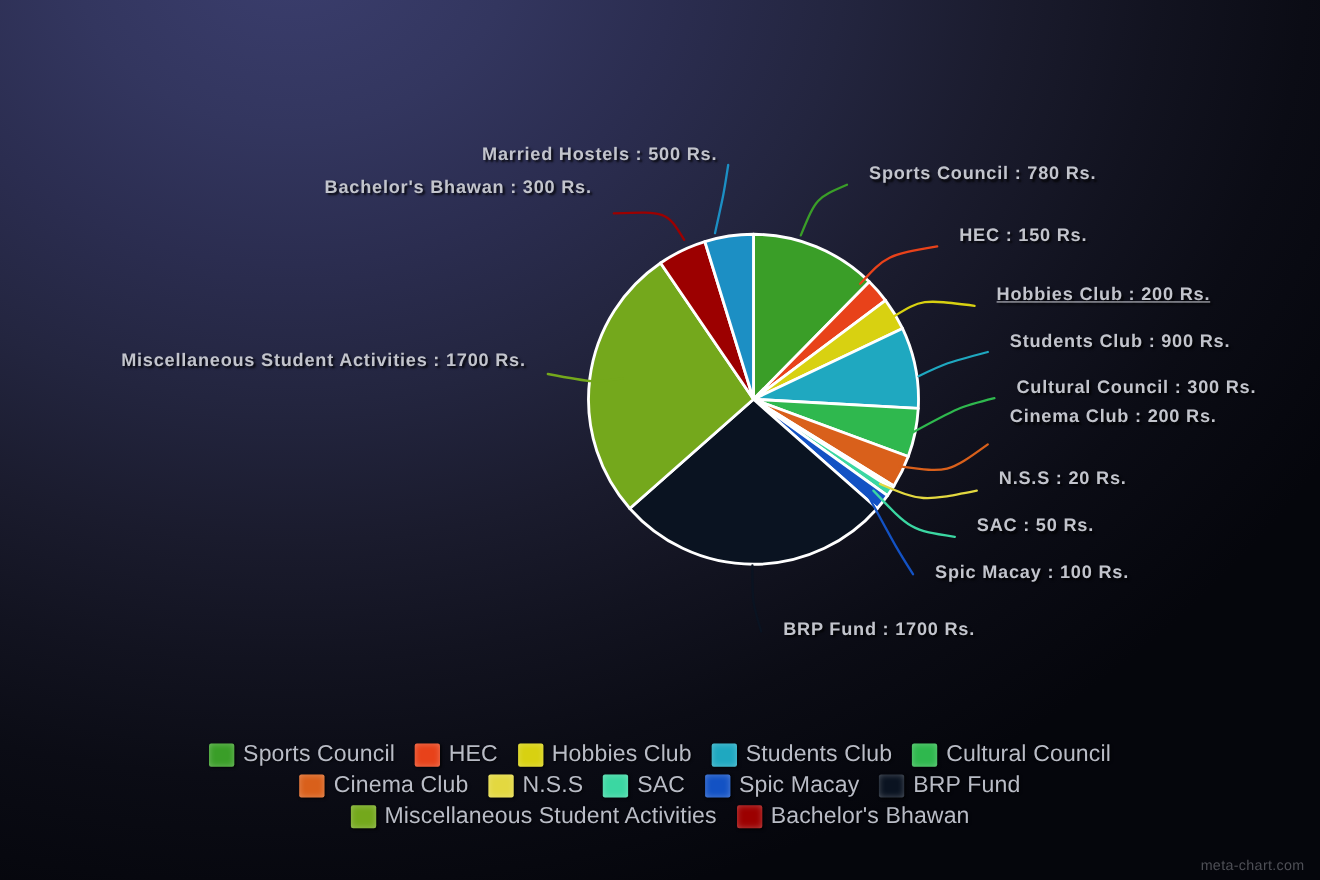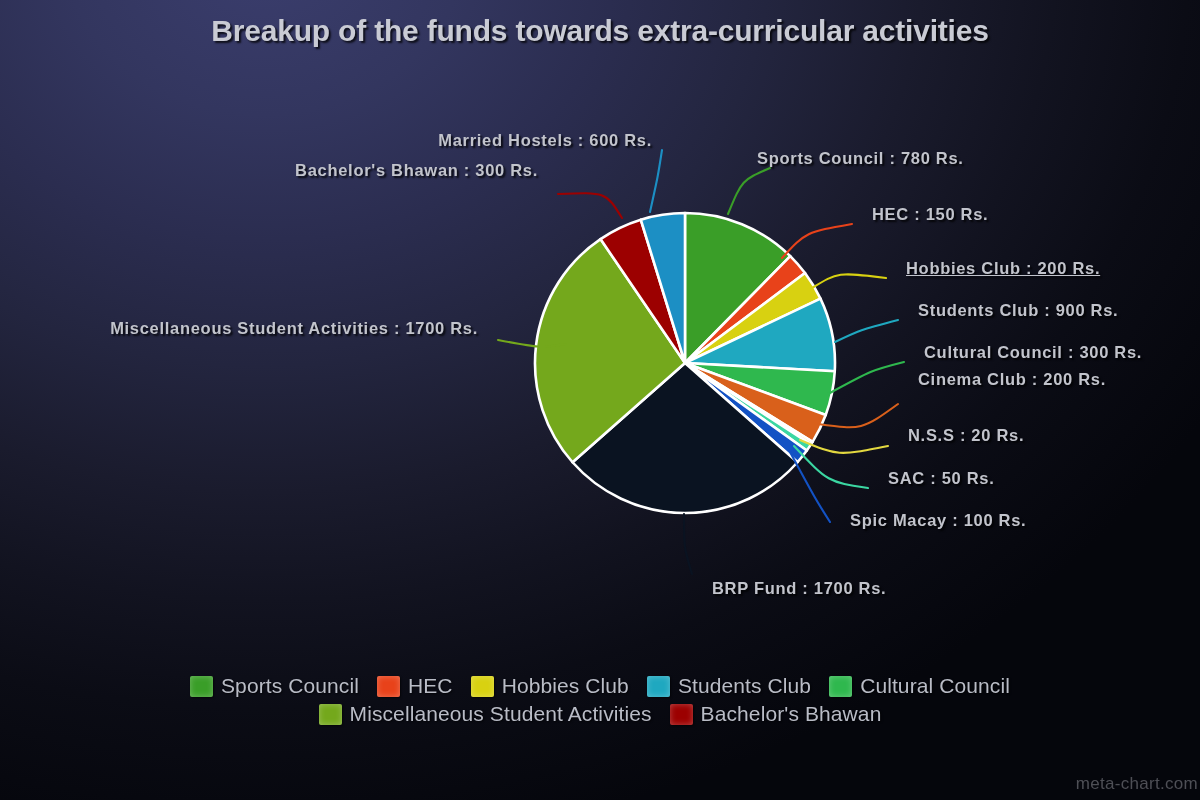--- a/index.html
+++ b/index.html
@@ -57,32 +57,31 @@
     margin-right:8px;
     box-shadow:inset 0 0 6px rgba(255,255,255,.30), 1px 1px 2px rgba(0,0,0,.6);
   }
   .legend-label{
     font-size:21px;color:#b9bcc6;
     letter-spacing:.1px;
     text-shadow:1px 1px 2px rgba(0,0,0,.7);
   }
   
   .watermark{
-    position:absolute;right:2px;bottom:6px;
-    font-size:17px;color:#4e4f56;
+    position:absolute;right:14px;bottom:6px;
+    font-size:13px;color:#4e4f56;
     letter-spacing:.3px;
     margin-top:28px;
   }
 </style>
 </head>
 <body>
 
 <div id="stage">
 
-  <div class="title">Breakup of the funds towards extra-curricular activities</div>
 
   <svg class="chart" viewBox="0 0 1200 800" preserveAspectRatio="none">
     <g id="pie-slices">
         <path d="M 685 363 L 685.00 213.00 A 150 150 0 0 1 790.27 256.14 Z" fill="#3a9e28" stroke="#ffffff" stroke-width="2.6" stroke-linejoin="round"></path>
         <path d="M 685 363 L 790.27 256.14 A 150 150 0 0 1 805.02 273.03 Z" fill="#e8421a" stroke="#ffffff" stroke-width="2.6" stroke-linejoin="round"></path>
         <path d="M 685 363 L 805.02 273.03 A 150 150 0 0 1 820.47 298.59 Z" fill="#d8d111" stroke="#ffffff" stroke-width="2.6" stroke-linejoin="round"></path>
         <path d="M 685 363 L 820.47 298.59 A 150 150 0 0 1 834.77 371.22 Z" fill="#1fa8c0" stroke="#ffffff" stroke-width="2.6" stroke-linejoin="round"></path>
         <path d="M 685 363 L 834.77 371.22 A 150 150 0 0 1 825.70 415.01 Z" fill="#2fb84e" stroke="#ffffff" stroke-width="2.6" stroke-linejoin="round"></path>
         <path d="M 685 363 L 825.70 415.01 A 150 150 0 0 1 812.60 441.85 Z" fill="#d9601b" stroke="#ffffff" stroke-width="2.6" stroke-linejoin="round"></path>
         <path d="M 685 363 L 812.60 441.85 A 150 150 0 0 1 811.00 444.38 Z" fill="#e3d840" stroke="#ffffff" stroke-width="2.6" stroke-linejoin="round"></path>
@@ -104,33 +103,33 @@
         <path d="M 868 488 C 828 482, 828 482, 794 446" stroke="#3bd7a2" fill="none"></path>
         <path d="M 830 522 C 816 500, 816 500, 790 452" stroke="#1352c4" fill="none"></path>
         <path d="M 692 574 C 684 548, 684 548, 684 514" stroke="#0a1321" fill="none"></path>
         <path d="M 498 340 C 540 348, 540 348, 566 344" stroke="#74a81c" fill="none"></path>
         <path d="M 558 194 C 606 192, 606 192, 622 218" stroke="#9c0000" fill="none"></path>
         <path d="M 662 150 C 658 176, 658 176, 650 212" stroke="#1c8fc4" fill="none"></path>
       </g>
   </svg>
 
   <div id="callout-layer">
-      <div class="lbl" style="left: 757px; top: 149px; text-align: center;">Sports Council : 780 Rs.</div>
+      <div class="lbl" style="left: 790px; top: 149px; text-align: center;">Sports Council : 780 Rs.</div>
       <div class="lbl" style="left: 872px; top: 205px;">HEC : 150 Rs.</div>
       <div class="lbl" style="left: 906px; top: 259px; text-decoration: underline;">Hobbies Club : 200 Rs.</div>
       <div class="lbl" style="left: 918px; top: 301px;">Students Club : 900 Rs.</div>
       <div class="lbl" style="left: 924px; top: 343px;">Cultural Council : 300 Rs.</div>
       <div class="lbl" style="left: 918px; top: 370px;">Cinema Club : 200 Rs.</div>
       <div class="lbl" style="left: 908px; top: 426px;">N.S.S : 20 Rs.</div>
       <div class="lbl" style="left: 888px; top: 469px;">SAC : 50 Rs.</div>
       <div class="lbl" style="left: 850px; top: 511px;">Spic Macay : 100 Rs.</div>
-      <div class="lbl" style="left: 712px; top: 563px; margin-top: 16px;">BRP Fund : 1700 Rs.</div>
+      <div class="lbl" style="left: 712px; top: 563px;">BRP Fund : 1700 Rs.</div>
       <div class="lbl r" style="left: 478px; top: 319px;">Miscellaneous Student Activities : 1700 Rs.</div>
       <div class="lbl r" style="left: 538px; top: 161px;">Bachelor's Bhawan : 300 Rs.</div>
-      <div class="lbl r" style="left: 652px; top: 131px;">Married Hostels : 600 Rs.</div>
+      <div class="lbl r" style="left: 652px; top: 131px;">Married Hostels : 500 Rs.</div>
     </div>
 
   <div class="legend" id="legend">
       <div class="legend-row">
         <div class="legend-item">
           <span class="swatch" style="background: rgb(58, 158, 40);"></span>
           <span class="legend-label">Sports Council</span>
         </div>
         <div class="legend-item">
           <span class="swatch" style="background: rgb(232, 66, 26);"></span>
@@ -144,20 +143,42 @@
           <span class="swatch" style="background: rgb(31, 168, 192);"></span>
           <span class="legend-label">Students Club</span>
         </div>
         <div class="legend-item">
           <span class="swatch" style="background: rgb(47, 184, 78);"></span>
           <span class="legend-label">Cultural Council</span>
         </div>
       </div>
       <div class="legend-row">
         <div class="legend-item">
+          <span class="swatch" style="background: rgb(217, 96, 27);"></span>
+          <span class="legend-label">Cinema Club</span>
+        </div>
+        <div class="legend-item">
+          <span class="swatch" style="background: rgb(227, 216, 64);"></span>
+          <span class="legend-label">N.S.S</span>
+        </div>
+        <div class="legend-item">
+          <span class="swatch" style="background: rgb(59, 215, 162);"></span>
+          <span class="legend-label">SAC</span>
+        </div>
+        <div class="legend-item">
+          <span class="swatch" style="background: rgb(19, 82, 196);"></span>
+          <span class="legend-label">Spic Macay</span>
+        </div>
+        <div class="legend-item">
+          <span class="swatch" style="background: rgb(10, 19, 33);"></span>
+          <span class="legend-label">BRP Fund</span>
+        </div>
+      </div>
+      <div class="legend-row">
+        <div class="legend-item">
           <span class="swatch" style="background: rgb(116, 168, 28);"></span>
           <span class="legend-label">Miscellaneous Student Activities</span>
         </div>
         <div class="legend-item">
           <span class="swatch" style="background: rgb(156, 0, 0);"></span>
           <span class="legend-label">Bachelor's Bhawan</span>
         </div>
       </div>
     </div>
 

